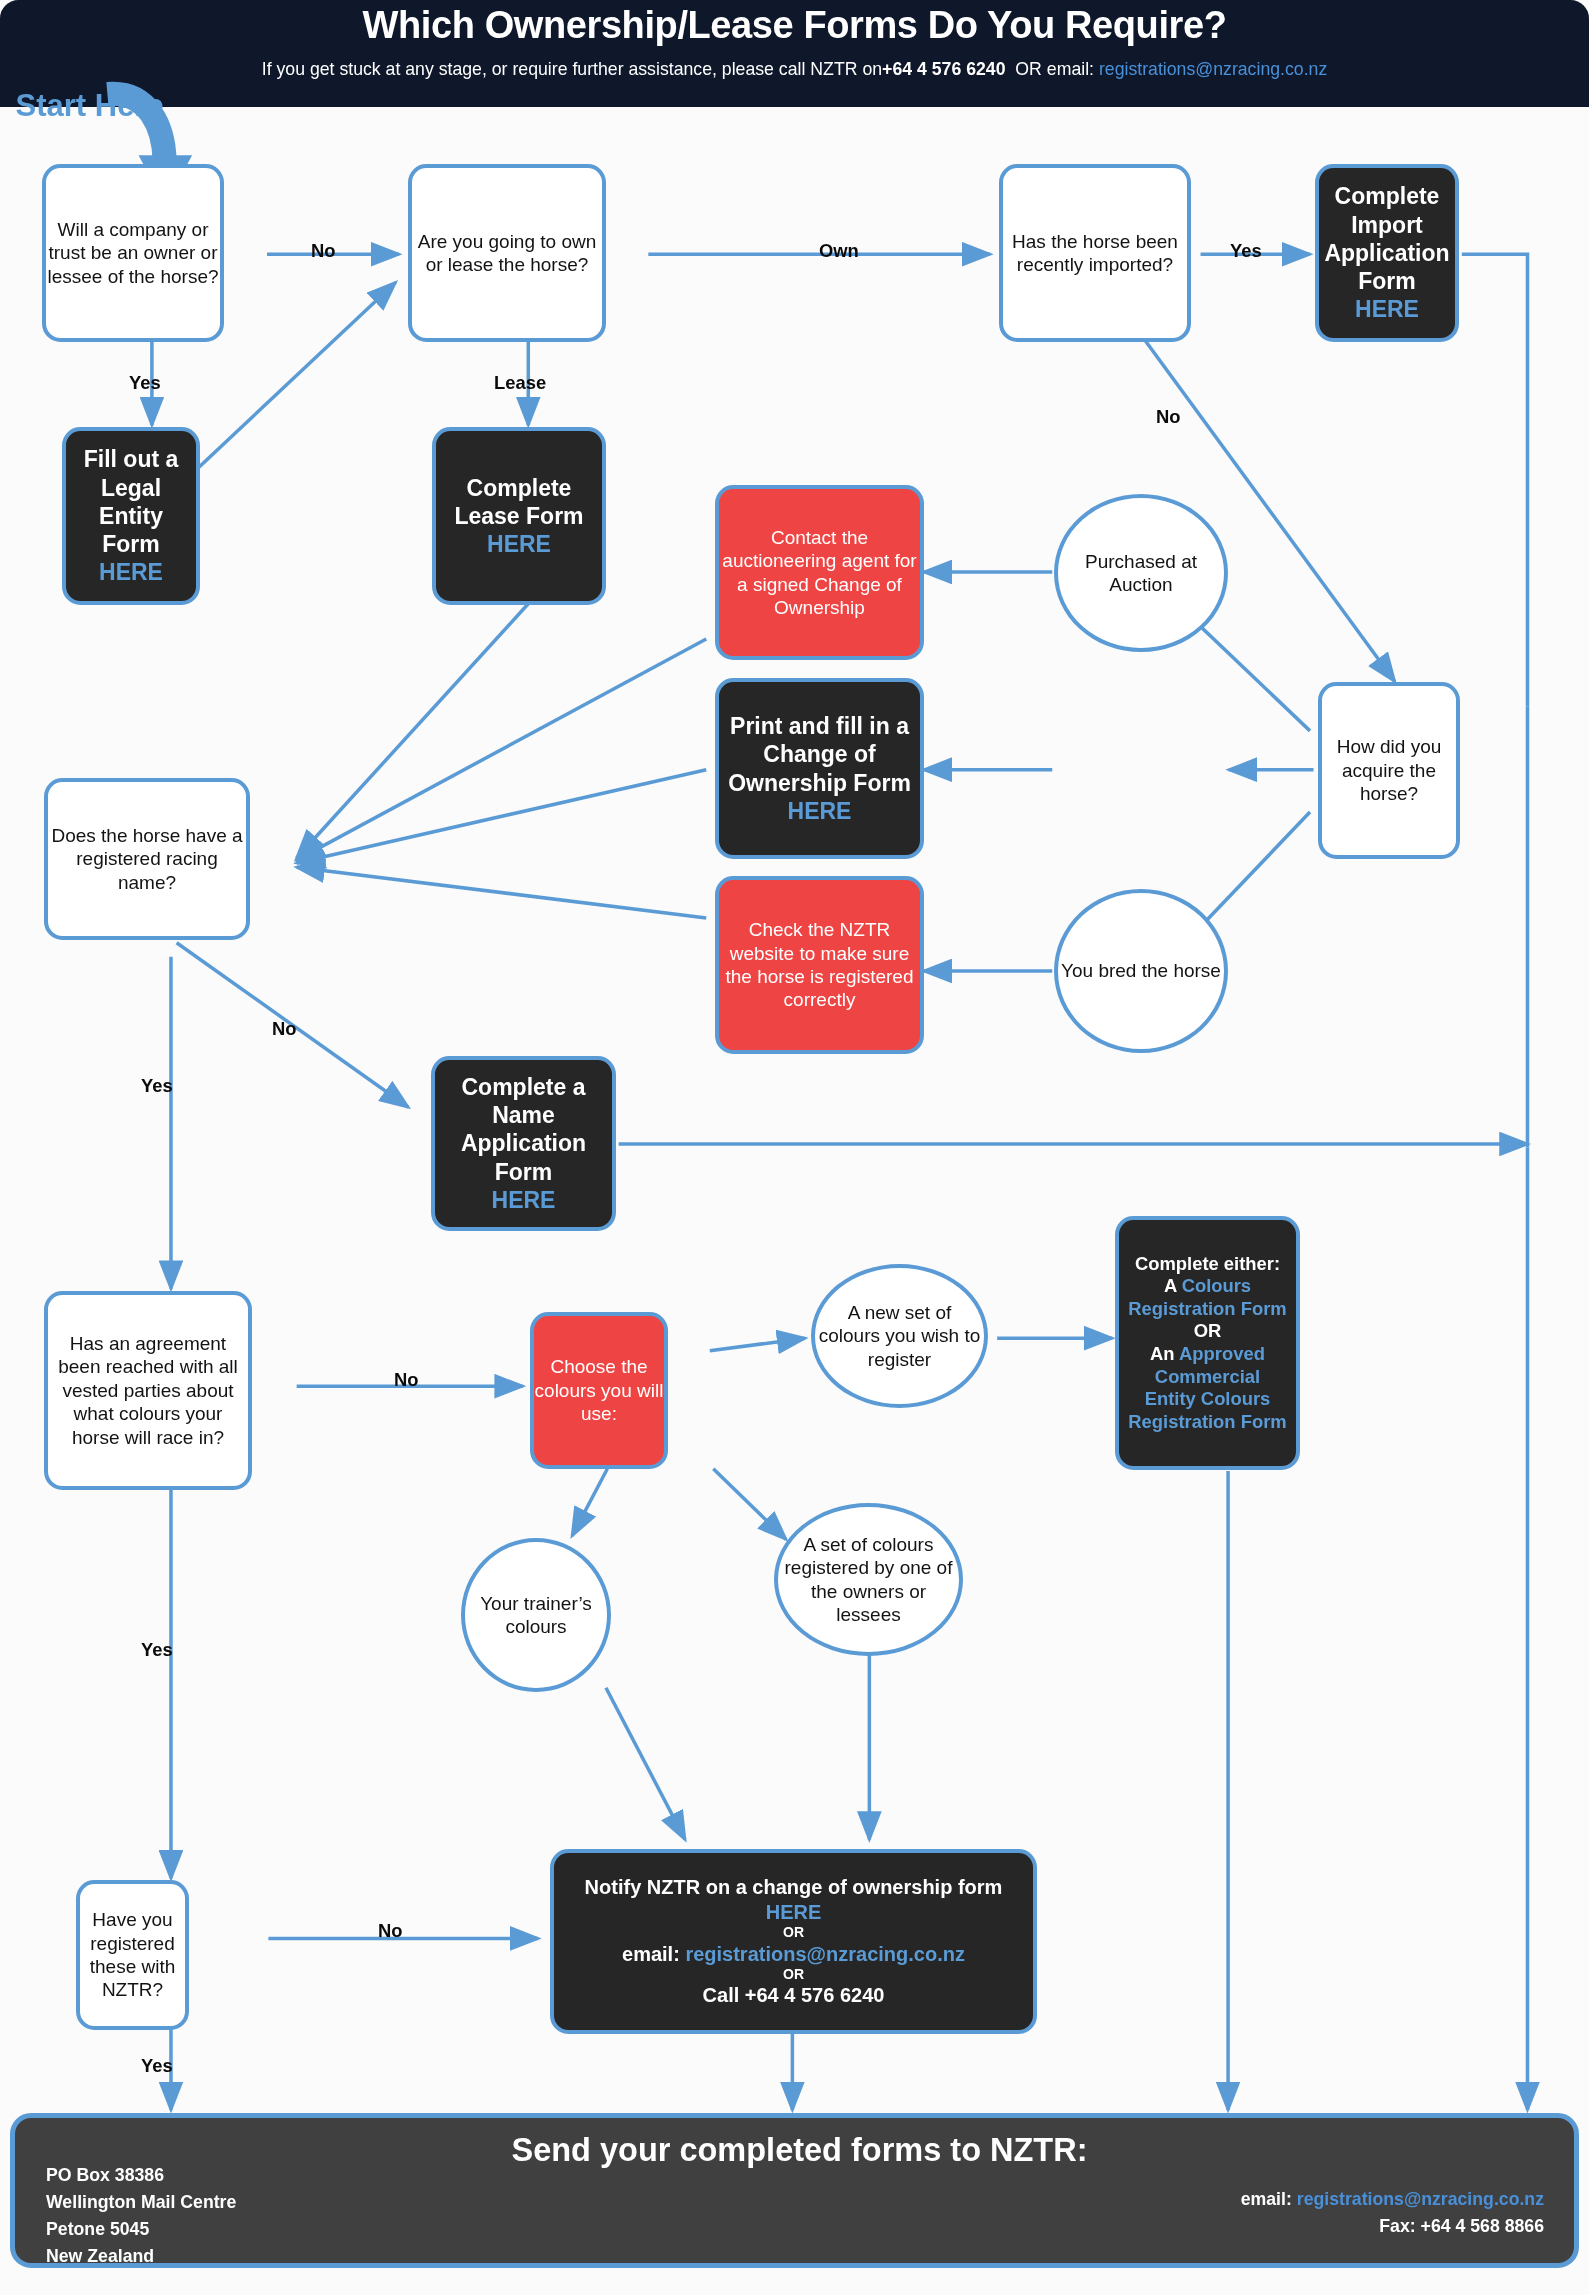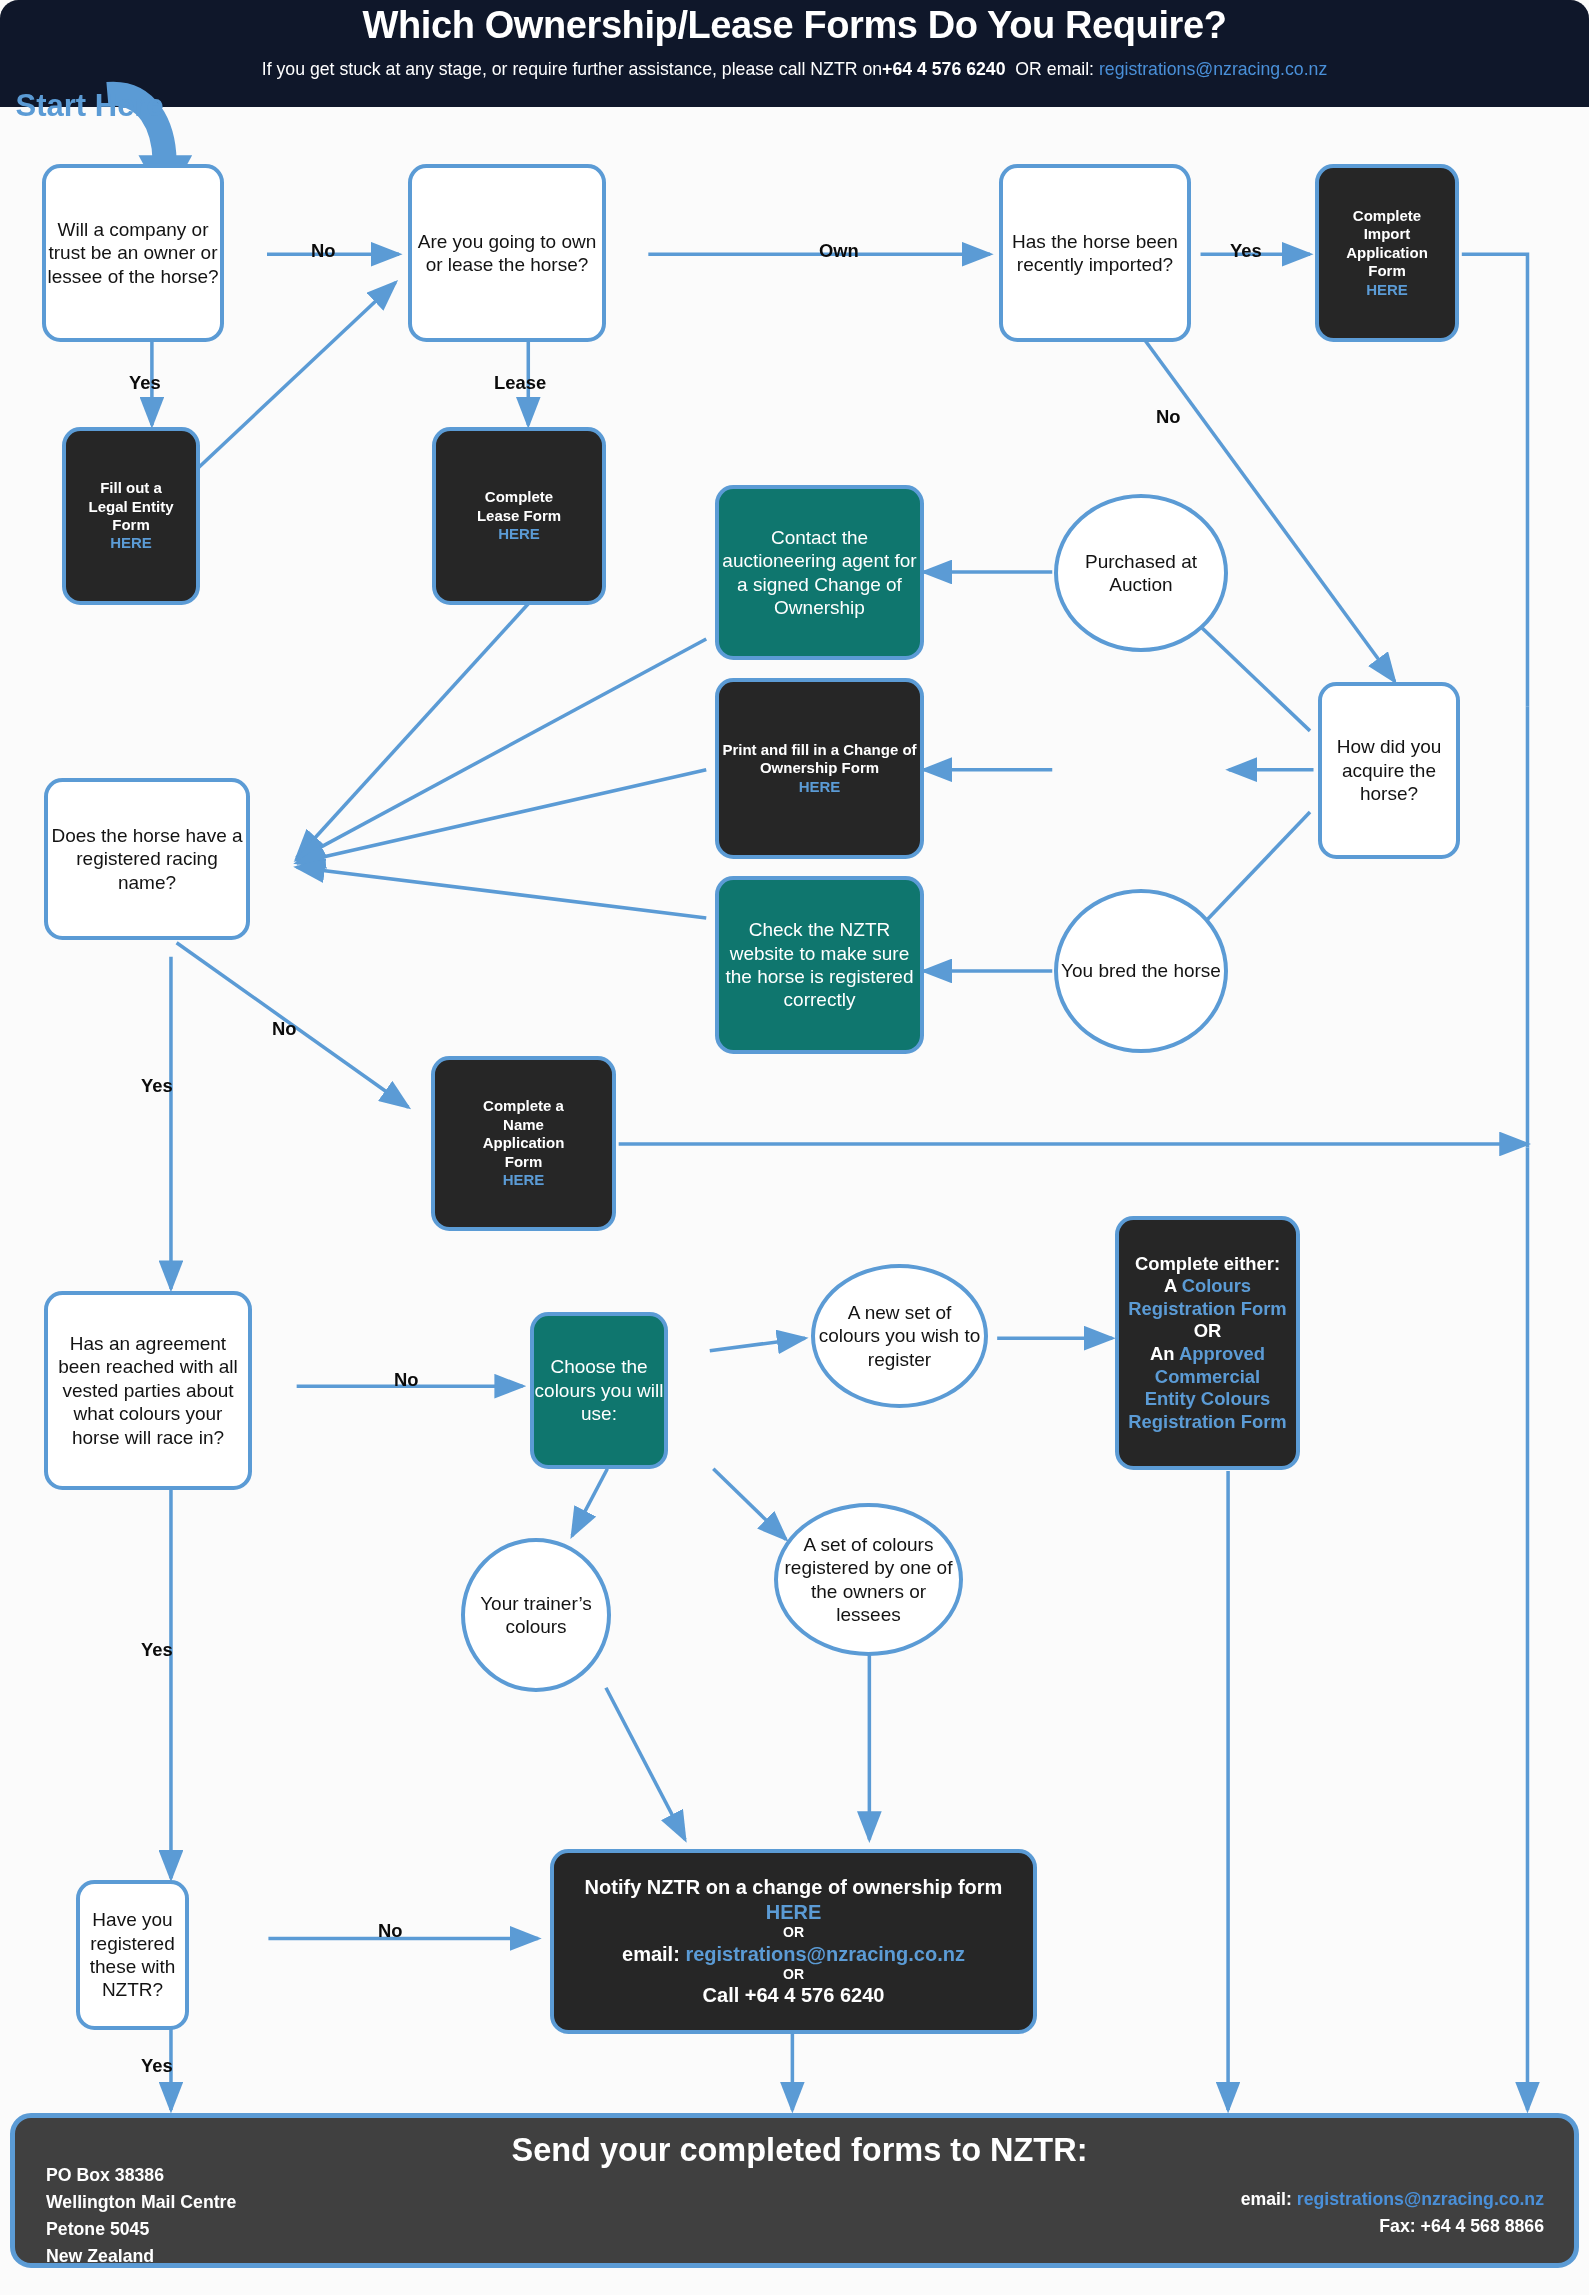--- a/index.html
+++ b/index.html
@@ -44,22 +44,22 @@
     box-sizing:border-box;
     display:flex;align-items:center;justify-content:center;
     text-align:center;
     border:4.2px solid #5B9BD5;
     z-index:20;
   }
   .node .t{display:block;width:100%;line-height:1.23;}
   .rect{border-radius:18.4px;}
   .ellipse{border-radius:50%;}
   .white{background:#ffffff;color:#131313;font-size:19px;}
-  .dark{background:#262626;color:#ffffff;font-size:15px;font-weight:bold;}
-  .gray{background:#0f766e;color:#ffffff;font-size:19px;}
+  .dark{background:#262626;color:#ffffff;font-size:23px;font-weight:bold;}
+  .gray{background:#ef4444;color:#ffffff;font-size:19px;}
   .here{color:#5B9BD5;font-weight:bold;}
   .wht{color:#ffffff;}
   .lbl{
     position:absolute;
     font-size:18.4px;font-weight:bold;color:#0b0b0b;
     z-index:30;
     white-space:nowrap;
   }
 
   

